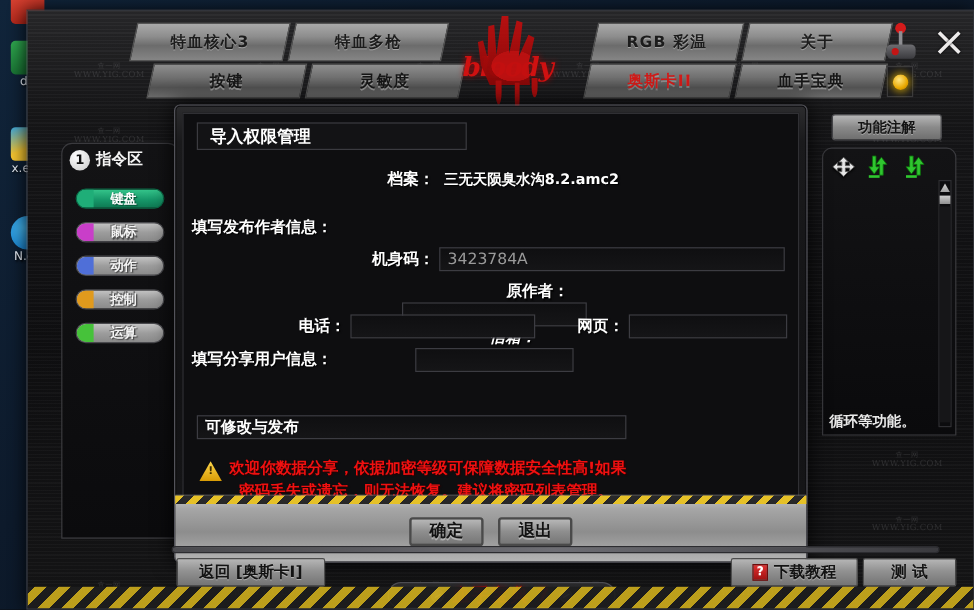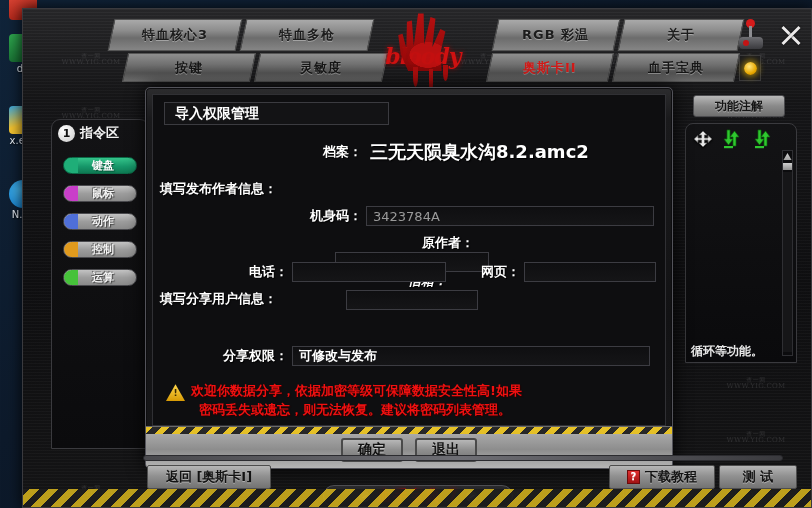--- a/index.html
+++ b/index.html
@@ -216,21 +216,21 @@
     text-shadow: 1px 1px 1px #000;
   }
   .field {
     background: linear-gradient(180deg,#0f0f11,#151517);
     border: 1px solid #3c3c42;
     height: 20px; color: #9a9a9a; font-size: 13px;
     display: flex; align-items: center; padding: 0 6px;
     font-family: "DejaVu Sans", "Liberation Sans", sans-serif;
   }
   .value-plain {
-    color: #ffffff; font-size: 18px; font-weight: bold; text-shadow: 1px 1px 1px #000;
+    color: #ffffff; font-size: 12px; font-weight: bold; text-shadow: 1px 1px 1px #000;
   }
   .section-label {
     color: #ffffff; font-size: 13px; font-weight: bold; text-shadow: 1px 1px 1px #000;
   }
   #warn-box {
     position: absolute; left: 14px; top: 290px; width: 498px; height: 48px;
     display: flex; align-items: flex-start; gap: 6px; padding: 4px 6px;
   }
   .warn-tri {
     flex: none; width: 19px; height: 17px; margin-top: 2px;
@@ -240,21 +240,21 @@
   }
   .warn-tri:after {
     content: "!"; position: absolute; left: 0; right: 0; top: 4px;
     text-align: center; font-size: 9px; font-weight: bold; color: #3a2a00;
   }
   #warn-text {
     color: #f01010; font-size: 13px; font-weight: bold; line-height: 1.45;
     text-shadow: 1px 1px 1px #2a0000;
   }
   #dlg-footer {
-    position: absolute; left: 0; bottom: 0; width: 100%; height: 42px;
+    position: absolute; left: 0; bottom: 0; width: 100%; height: 56px;
     background: linear-gradient(180deg,#c9c9c9 0%,#a6a6a6 20%,#8d8d8d 55%,#b5b5b5 100%);
     border-top: 1px solid #6a6a6a;
     border-radius: 0 0 4px 4px;
     display: flex; align-items: center; justify-content: center; gap: 12px;
   }
   .hazard {
     position: absolute; left: 0; top: 0; width: 100%; height: 7px;
     background: repeating-linear-gradient(-45deg,#e9c11a 0 6px,#1b1b1b 6px 12px);
     opacity: .92;
   }
@@ -703,21 +703,20 @@
       <div class="flabel" style="width:62px; margin-left:12px;">网页：</div>
       <div class="field" style="width:132px; margin-left:4px;"></div>
     </div>
 
     <div class="row" style="left:14px; top:202px;">
       <div class="section-label">填写分享用户信息：</div>
     </div>
 
 
     <div class="row" style="left:14px; top:258px; width:500px;">
-      <div class="flabel" style="width:128px;">分享权限：</div>
       <div class="field" style="width:358px; margin-left:4px; color:#ffffff; font-weight:bold;">可修改与发布</div>
     </div>
 
     <div id="warn-box">
       <div class="warn-tri"></div>
       <div id="warn-text">
         <div>欢迎你数据分享，依据加密等级可保障数据安全性高!如果</div>
         <div style="padding-left:8px">密码丢失或遗忘，则无法恢复。建议将密码列表管理。</div>
       </div>
     </div>

